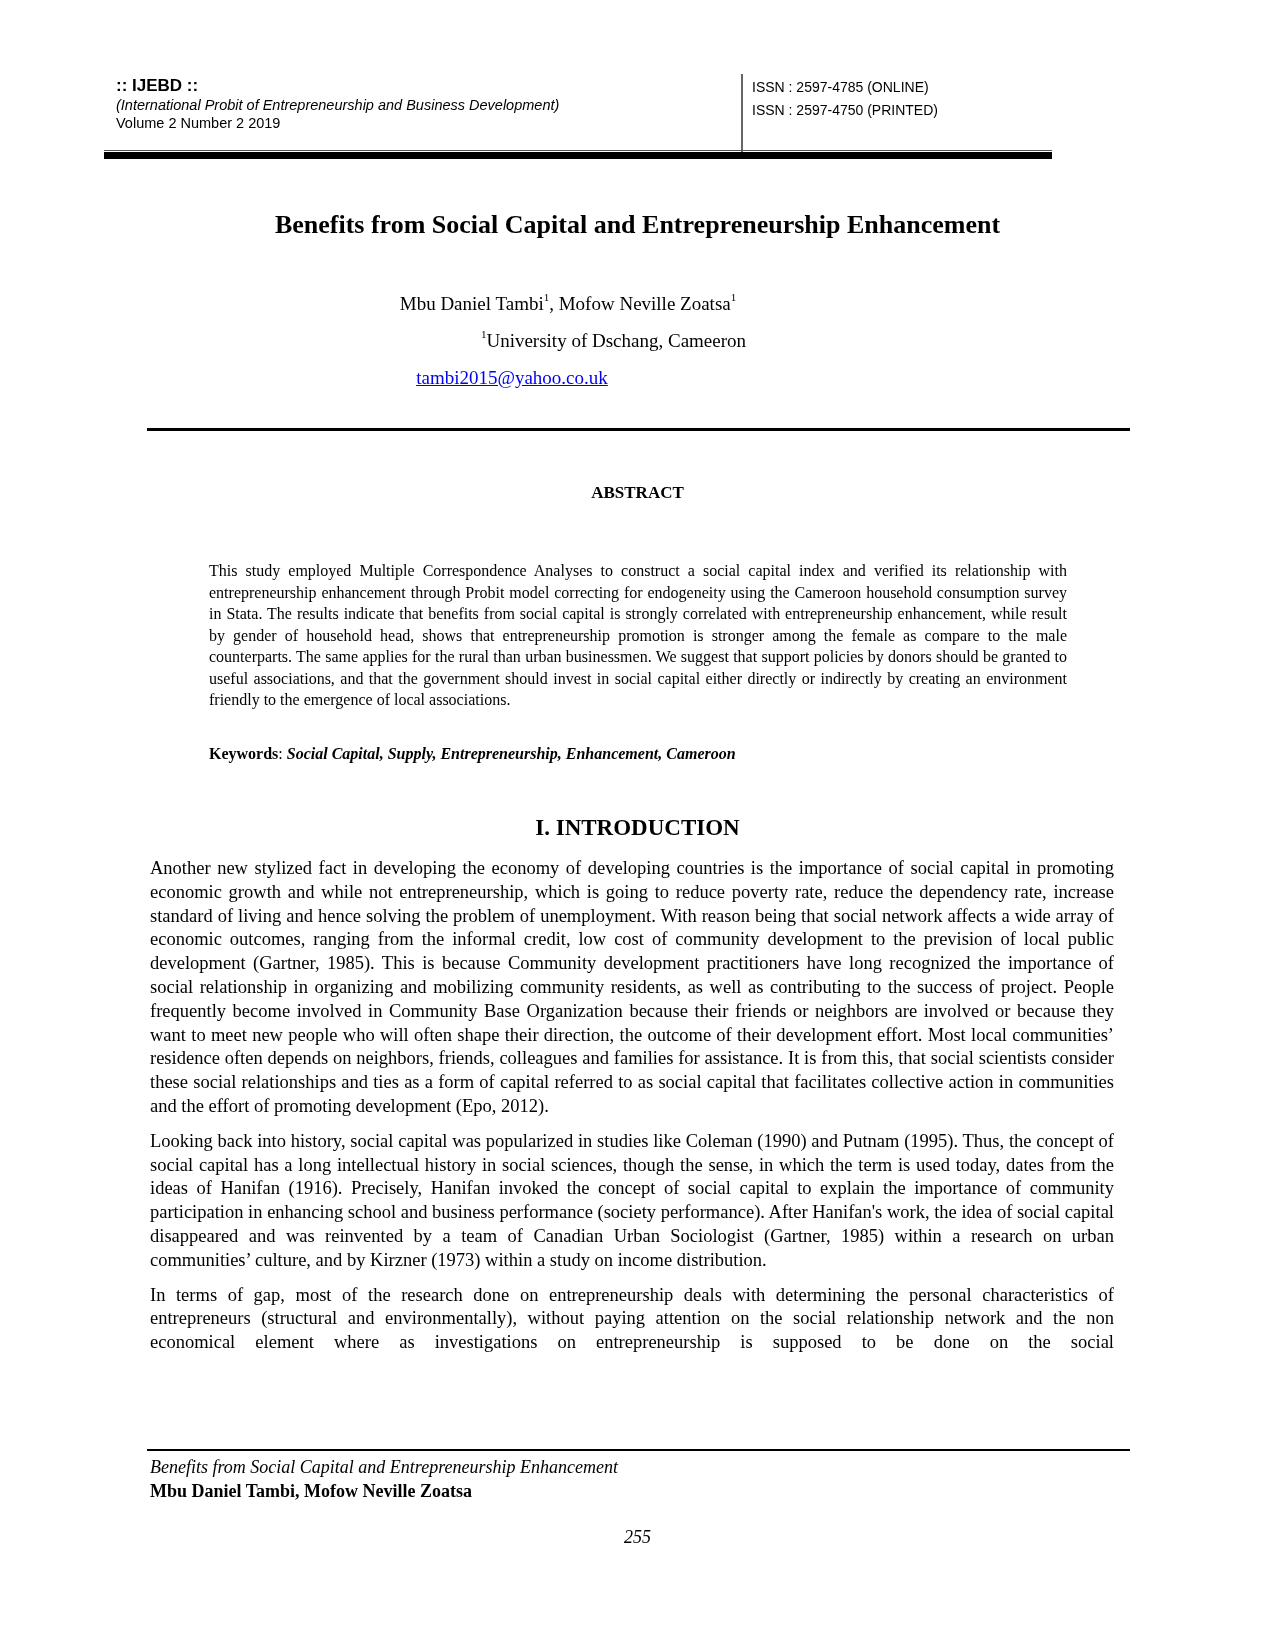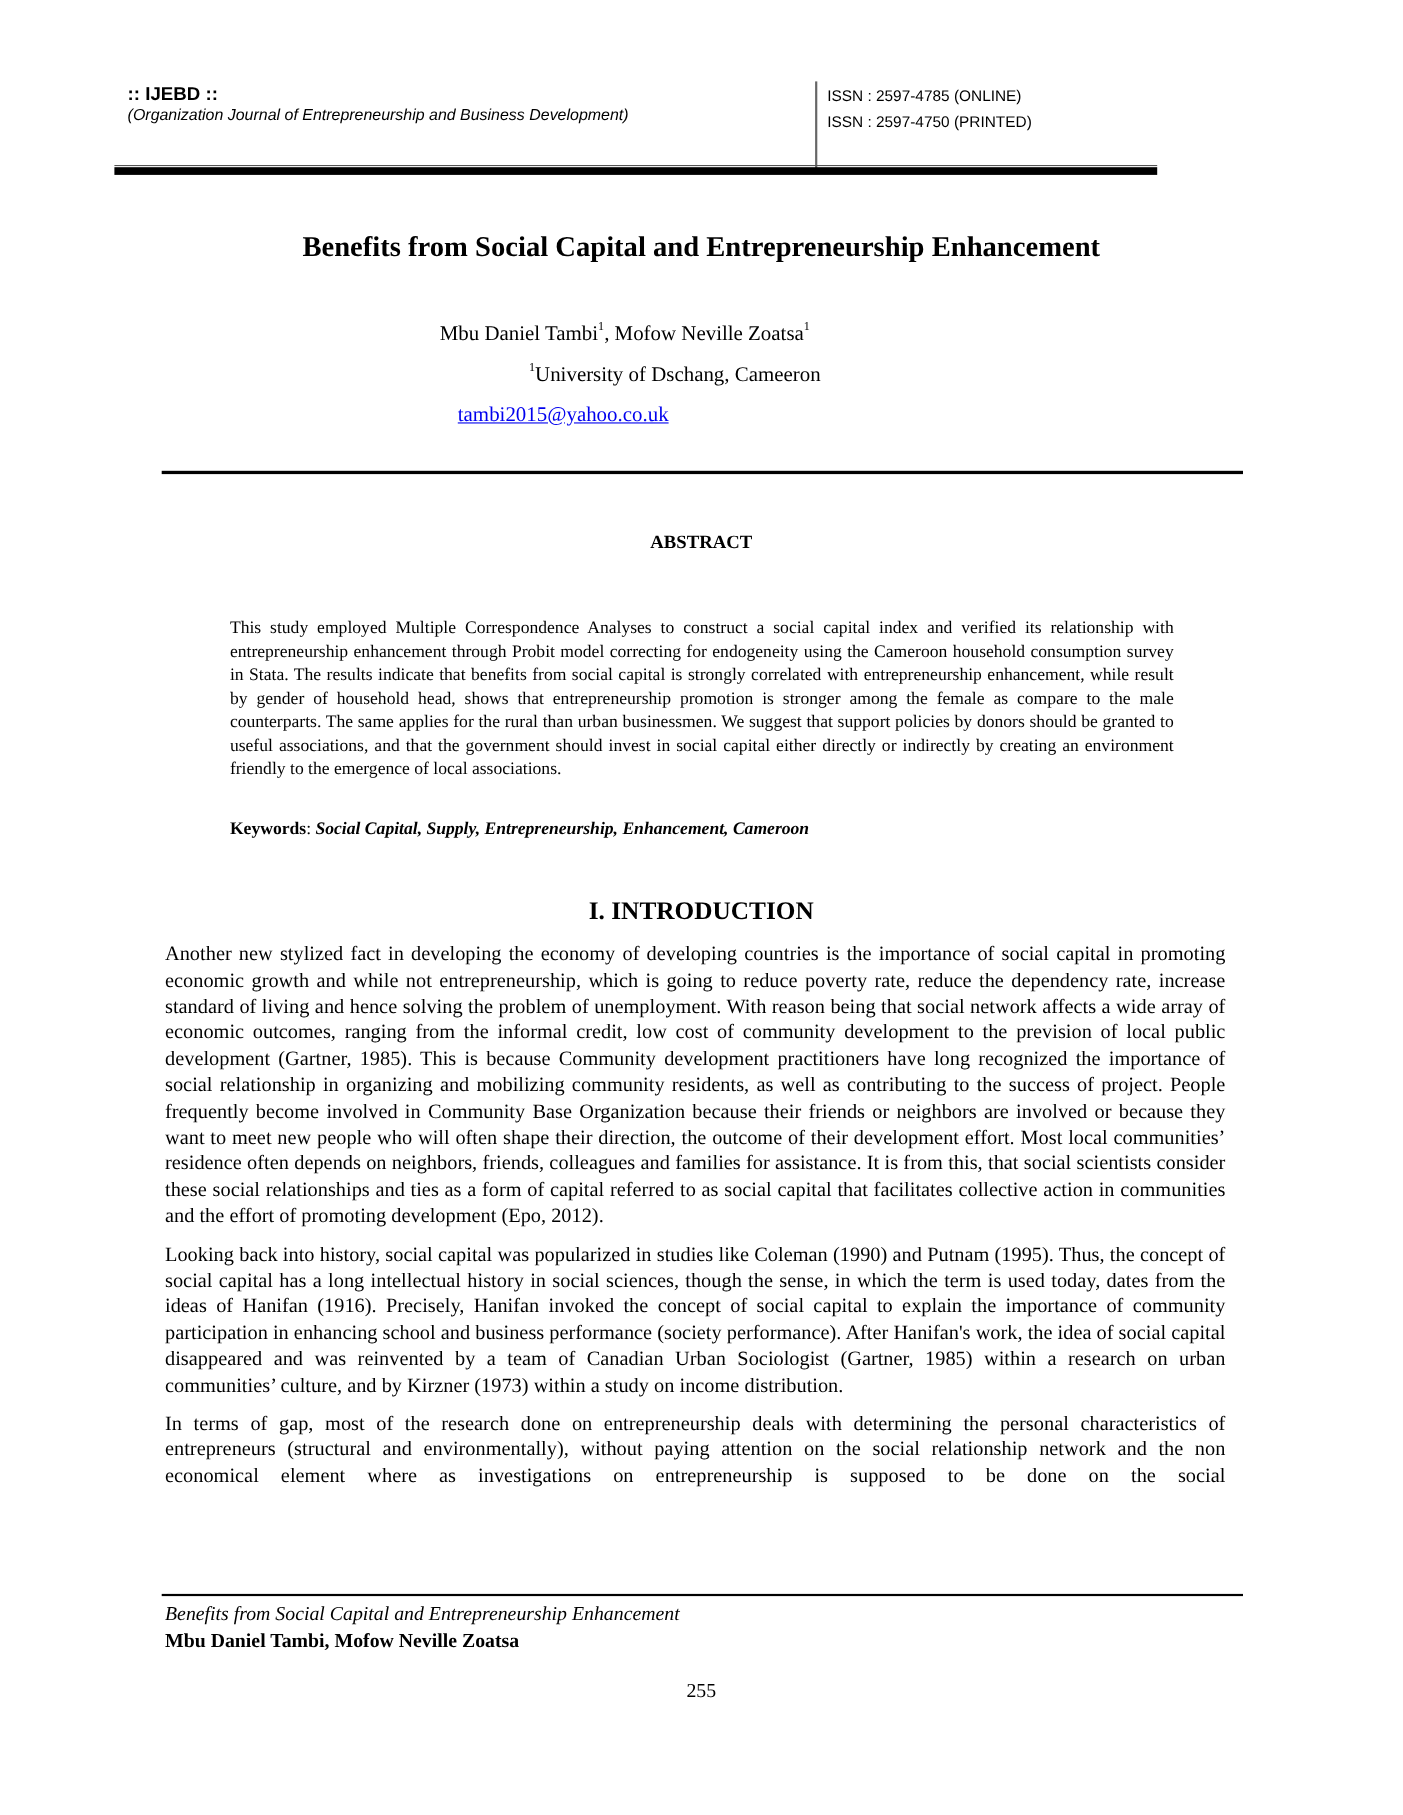--- a/index.html
+++ b/index.html
@@ -37,28 +37,29 @@
 
     
     .intro-heading { position: absolute; left: 0; width: 1275px; top: 815px; text-align: center; font-size: 23px; font-weight: bold; }
     .intro-body { position: absolute; left: 150px; top: 857px; width: 980px; font-size: 18.5px; line-height: 23.8px; text-align: justify; }
     .intro-body p { margin: 0 16px 11px 0; }
 
     
     .foot-rule { position: absolute; left: 147px; top: 1449px; width: 983px; height: 1.5px; background: #000; }
     .foot-title { position: absolute; left: 150px; top: 1457px; font-size: 18px; font-style: italic; }
     .foot-authors { position: absolute; left: 150px; top: 1481px; font-size: 18px; font-weight: bold; }
-    .page-num { position: absolute; left: 0; width: 1275px; top: 1527px; text-align: center; font-size: 18px; }
+    .page-num { position: absolute; left: 0; width: 1275px; top: 1527px; text-align: center; font-size: 18px; font-style: italic; }
   </style>
 </head>
 <body>
 
 <div class="hdr-left sans">
   <div class="hdr-journal">:: IJEBD ::</div>
-  <div class="hdr-fullname">(Organization Journal of Entrepreneurship and Business Development)</div>
+  <div class="hdr-fullname">(International Probit of Entrepreneurship and Business Development)</div>
+  <div class="hdr-volume">Volume 2 Number 2  2019</div>
 </div>
 <div class="hdr-divider"></div>
 <div class="hdr-right sans">
   <div class="hdr-issn">ISSN : 2597-4785 (ONLINE)</div>
   <div class="hdr-issn">ISSN : 2597-4750 (PRINTED)</div>
 </div>
 <div class="hdr-thin"></div>
 <div class="hdr-bar"></div>
 
 <div class="title serif">Benefits from Social Capital and Entrepreneurship Enhancement</div>

